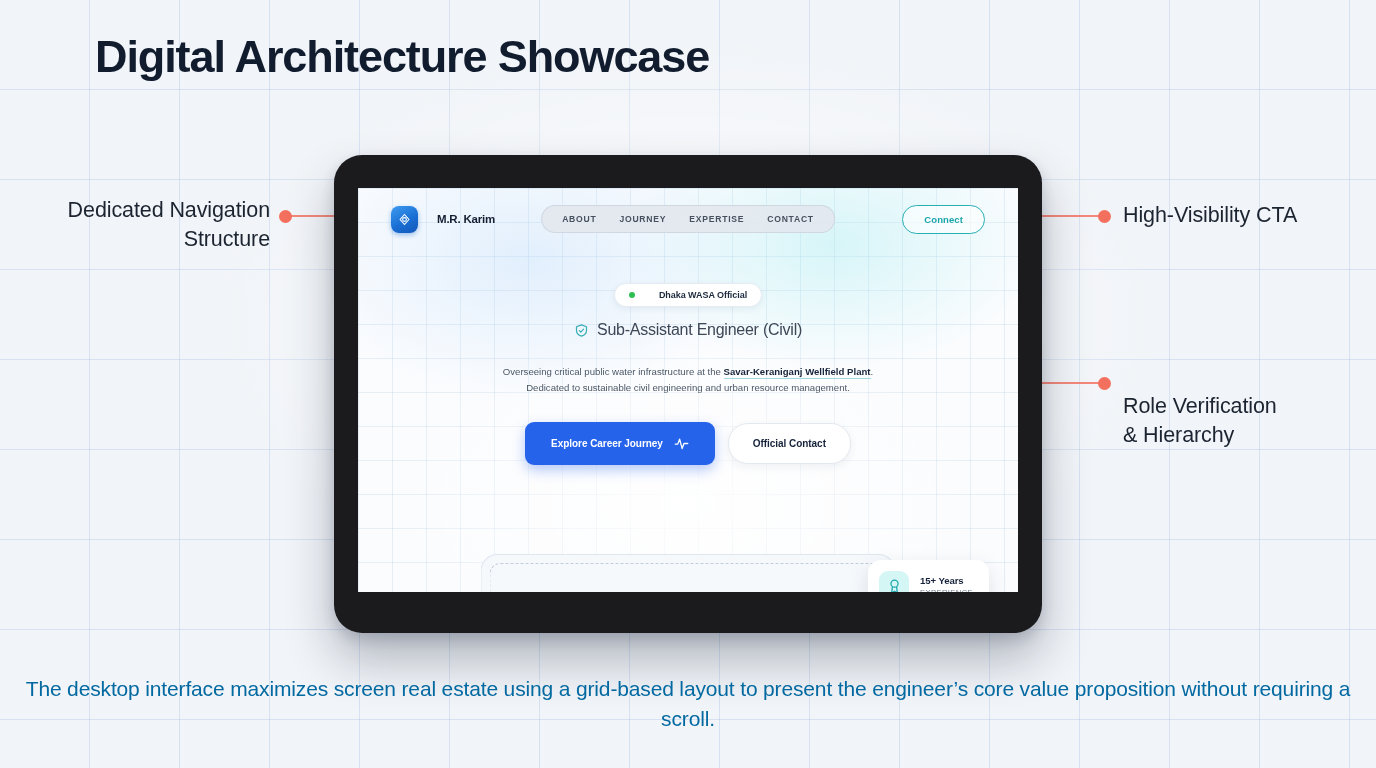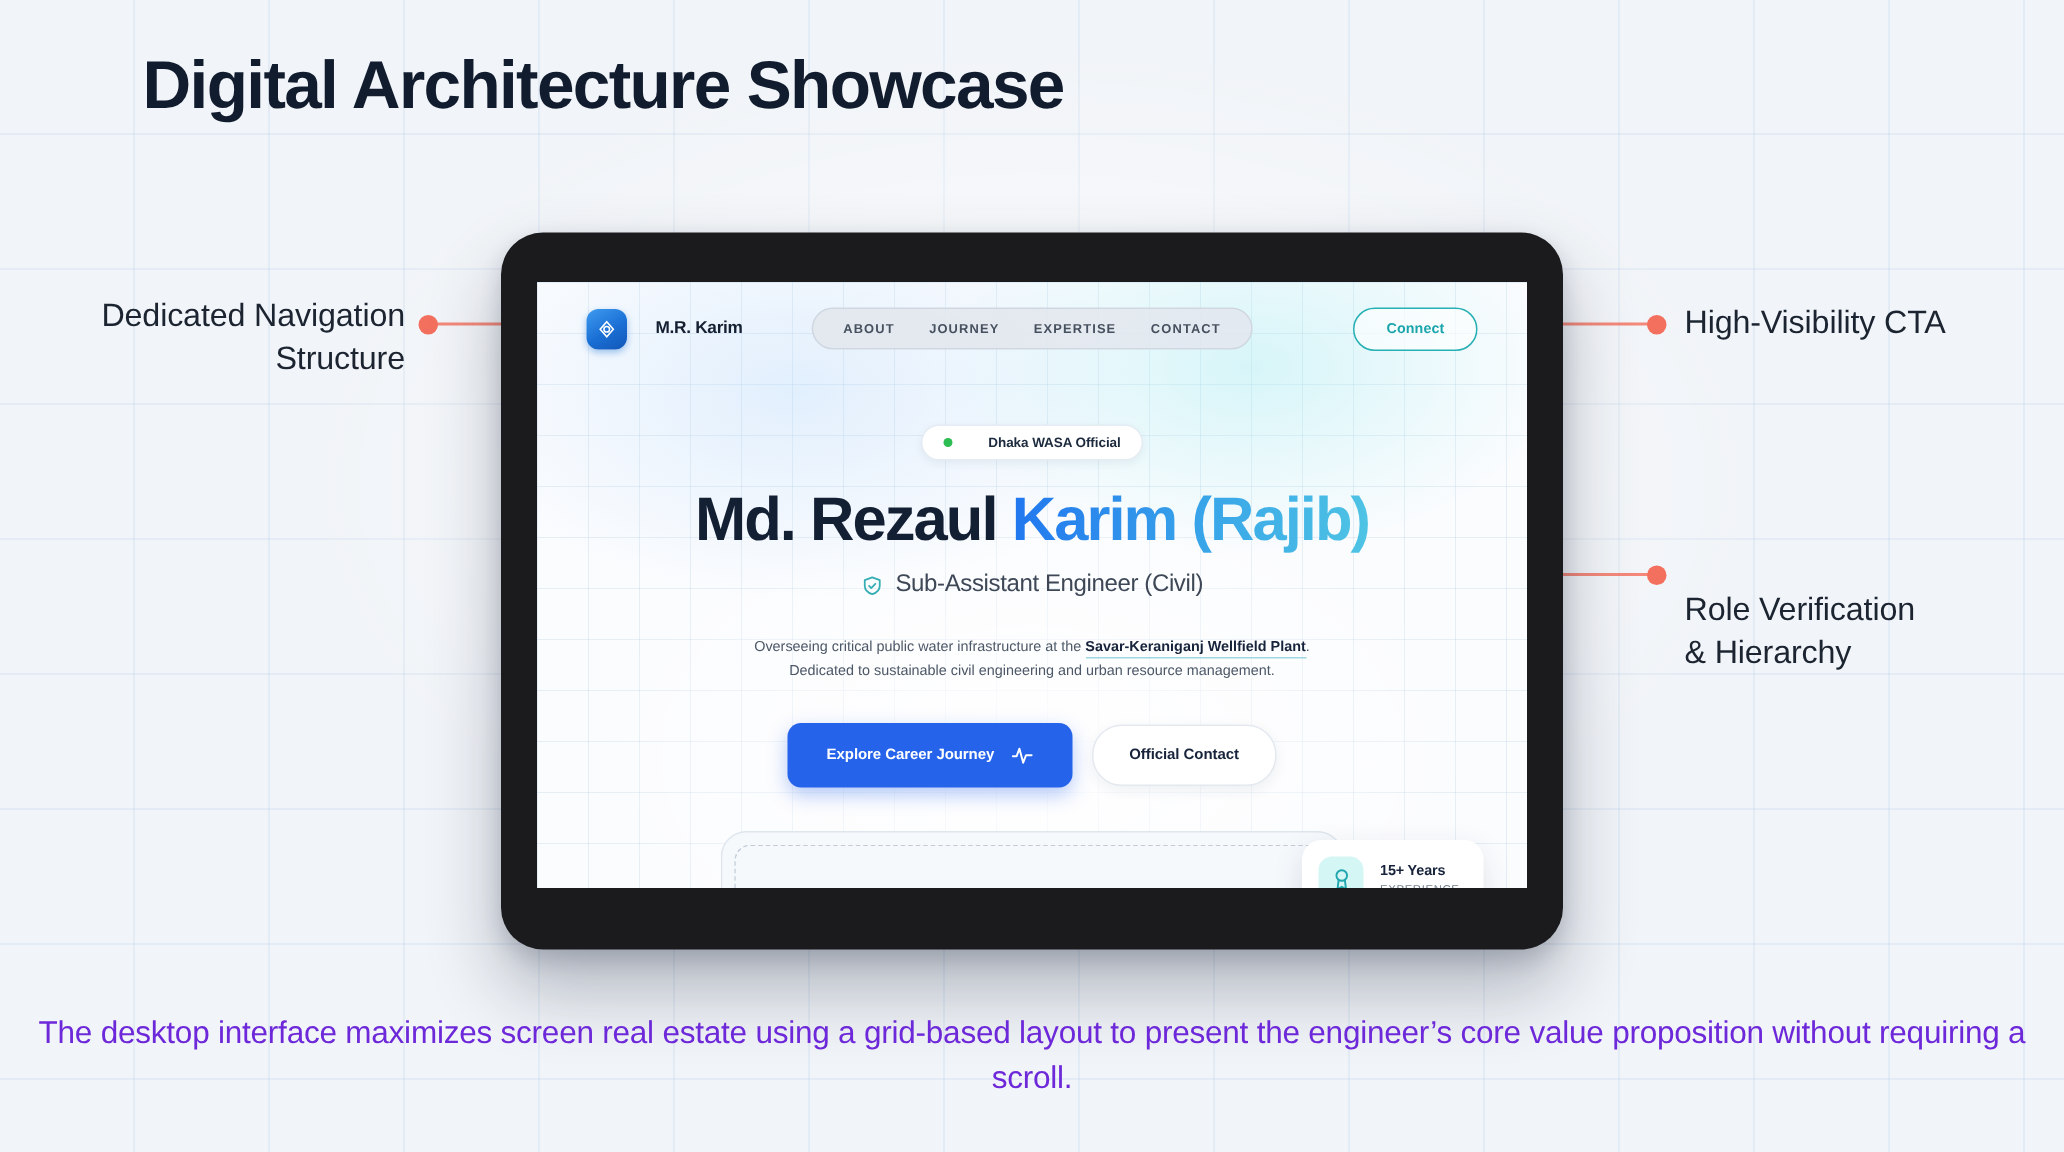--- a/index.html
+++ b/index.html
@@ -326,21 +326,21 @@
 
   
   #caption {
     position: absolute;
     left: 0;
     right: 0;
     top: 674px;
     text-align: center;
     font-size: 21px;
     line-height: 30px;
-    color: #6d28d9;
+    color: #0369a1;
     letter-spacing: -0.15px;
   }
 </style>
 </head>
 <body>
 
 <div id="page-bg"></div>
 <div id="page-bg-glow"></div>
 
 <div id="headline">Digital Architecture Showcase</div>
@@ -395,23 +395,20 @@
       <div id="connect-btn">Connect</div>
     </div>
 
     <div id="hero">
 
       <div id="status-badge">
         <span id="status-dot"></span>
         <span id="status-text">Dhaka WASA Official</span>
       </div>
 
-      <div id="hero-title">
-        <span class="title-dark">Md. Rezaul </span><span class="title-grad">Karim (Rajib)</span>
-      </div>
 
       <div id="hero-role">
         <span style="display:flex;">
           <svg width="15" height="15" viewBox="0 0 24 24" fill="none" stroke="#35aeb4" stroke-width="1.9" stroke-linecap="round" stroke-linejoin="round">
             <path d="M12 3 L20 6 v6 c0 4.5 -3.4 7.6 -8 9 c-4.6 -1.4 -8 -4.5 -8 -9 V6 Z"></path>
             <path d="M8.6 12.2 l2.3 2.3 l4.4 -4.6"></path>
           </svg>
         </span>
         <span>Sub-Assistant Engineer (Civil)</span>
       </div>

